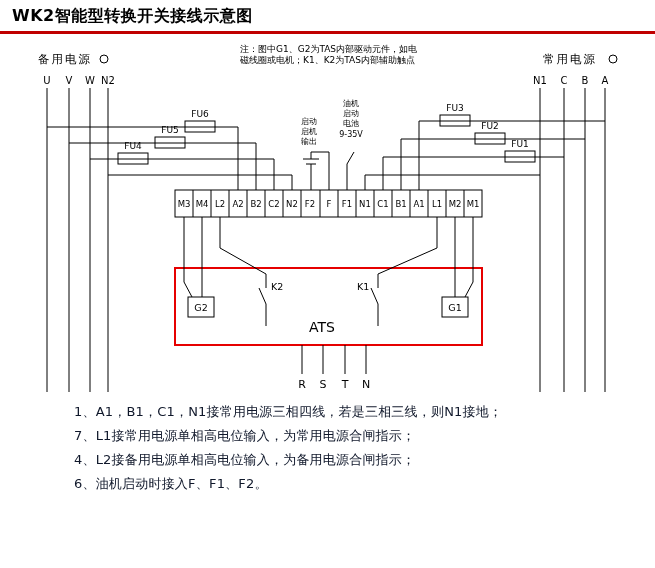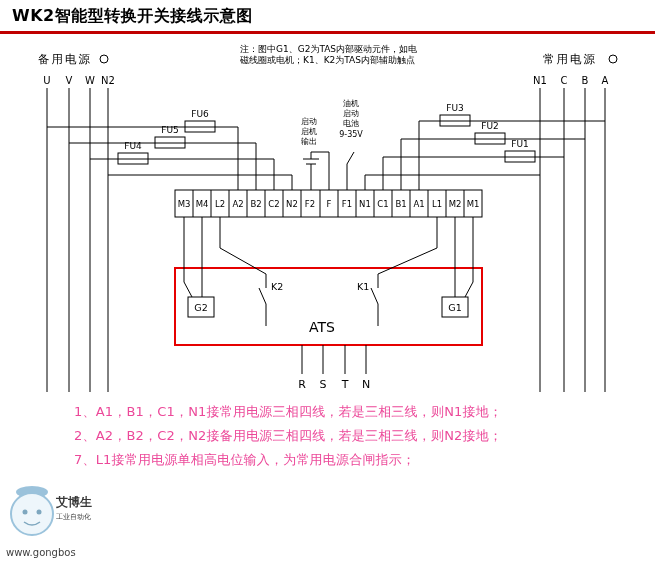--- a/index.html
+++ b/index.html
@@ -24,21 +24,21 @@
   svg text { fill:#000; font-family:"DejaVu Sans","Liberation Sans",sans-serif; }
   .t8  { font-size:8px; }
   .t9  { font-size:9px; }
   .t95 { font-size:9.5px; }
   .t10 { font-size:10px; }
   .t11 { font-size:11px; }
   .t115{ font-size:11.5px; letter-spacing:2px; }
   .t14 { font-size:14px; }
   .notes {
     position:absolute; top:405px; left:74px; width:578px;
-    font-size:13px; color:#ec4899;
+    font-size:13px; color:#0f172a;
   }
   .notes .note { line-height:14px; margin-bottom:10px; white-space:nowrap; letter-spacing:.2px; }
   .watermark { position:absolute; top:476px; left:4px; width:110px; height:88px; opacity:.78; pointer-events:none; }
 </style>
 </head>
 <body>
 
 <div class="page">
 
   <div class="title">WK2智能型转换开关接线示意图</div>
@@ -201,32 +201,19 @@
       <line class="wire" x1="366" y1="309" x2="366" y2="338"></line>
       <text class="t11" x="302" y="352" text-anchor="middle">R</text>
       <text class="t11" x="323" y="352" text-anchor="middle">S</text>
       <text class="t11" x="345" y="352" text-anchor="middle">T</text>
       <text class="t11" x="366" y="352" text-anchor="middle">N</text>
     </g>
   </svg>
 
   <div class="notes">
     <div class="note">1、A1，B1，C1，N1接常用电源三相四线，若是三相三线，则N1接地；</div>
-    <div class="note">2、A2，B2，C2，N2接备用电源三相四线，若是三相三线，则N2接地；</div>
     <div class="note">7、L1接常用电源单相高电位输入，为常用电源合闸指示；</div>
+    <div class="note">4、L2接备用电源单相高电位输入，为备用电源合闸指示；</div>
+    <div class="note">6、油机启动时接入F、F1、F2。</div>
   </div>
 
-  <div class="watermark">
-    <svg width="110" height="88" viewBox="0 0 110 88" xmlns="http://www.w3.org/2000/svg">
-      <g>
-        <ellipse cx="28" cy="16" rx="16" ry="6" fill="#7fb2d2"></ellipse>
-        <circle cx="28" cy="38" r="21" fill="#eaf4fa" stroke="#7fb2d2" stroke-width="2"></circle>
-        <circle cx="21" cy="36" r="2.5" fill="#5a8fae"></circle>
-        <circle cx="35" cy="36" r="2.5" fill="#5a8fae"></circle>
-        <path d="M20,46 Q28,52 36,46" stroke="#5a8fae" stroke-width="1.5" fill="none"></path>
-      </g>
-      <text x="52" y="30" font-size="12" fill="#3f7fa8" font-weight="bold">艾博生</text>
-      <text x="52" y="43" font-size="7" fill="#8fb6cc">工业自动化</text>
-      <text x="2" y="80" font-size="10" fill="#9aa0a6">www.gongbos</text>
-    </svg>
-  </div>
 
 </div>
 
 </body></html>

